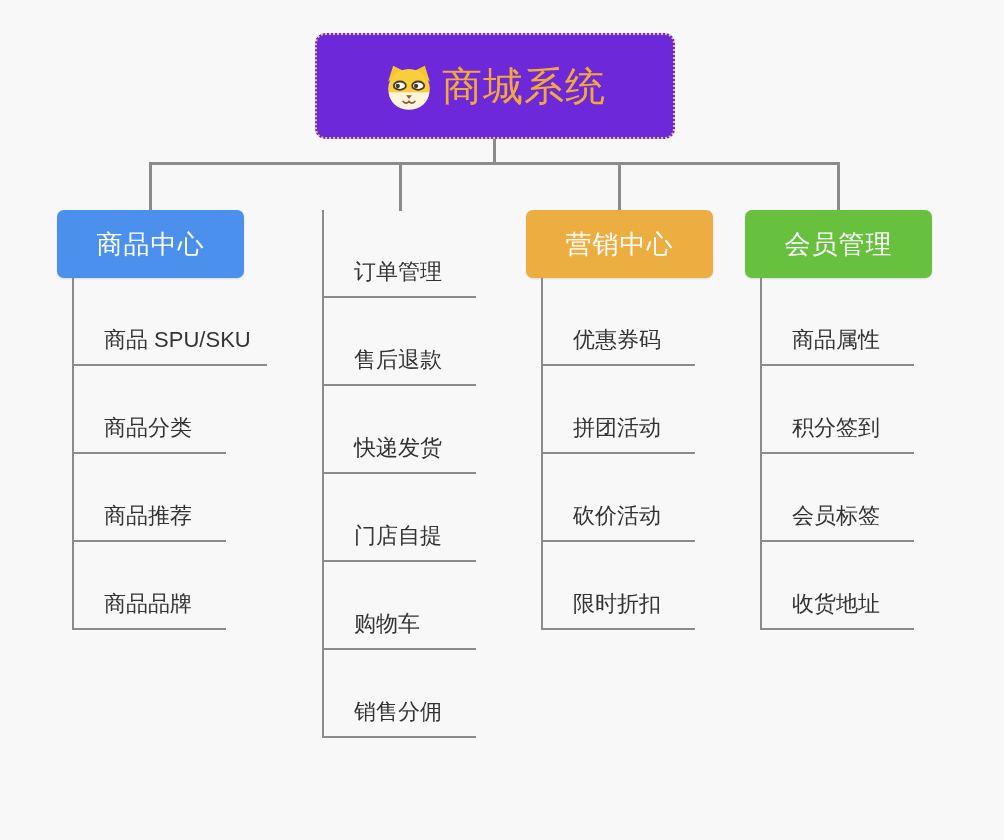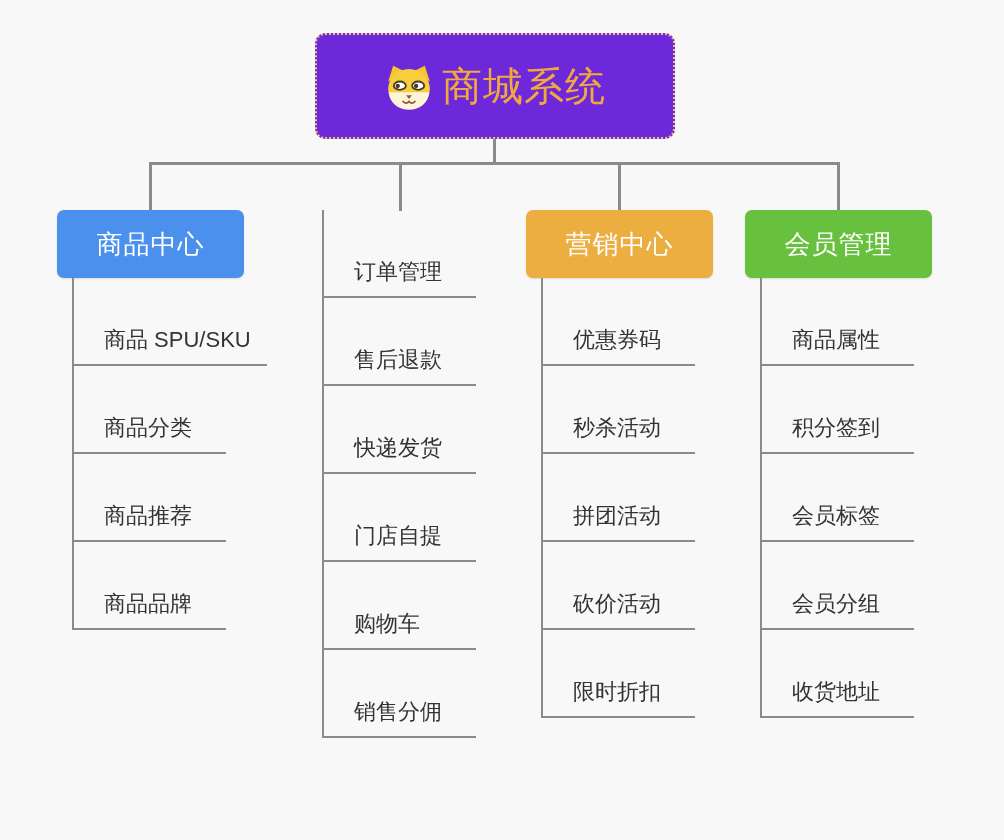--- a/index.html
+++ b/index.html
@@ -108,31 +108,29 @@
       <li>门店自提</li>
       <li>购物车</li>
       <li>销售分佣</li>
     </ul>
   </div>
 
   <div class="branch branch-2">
     <div class="branch-header" style="background: rgb(236, 173, 65);">营销中心</div>
     <ul class="branch-items">
       <li>优惠券码</li>
-      <li>秒杀活动</li>
       <li>拼团活动</li>
       <li>砍价活动</li>
       <li>限时折扣</li>
     </ul>
   </div>
 
   <div class="branch branch-3">
     <div class="branch-header" style="background: rgb(104, 192, 63);">会员管理</div>
     <ul class="branch-items">
       <li>商品属性</li>
       <li>积分签到</li>
       <li>会员标签</li>
-      <li>会员分组</li>
       <li>收货地址</li>
     </ul>
   </div>
 
 </div>
 
 </body></html>

